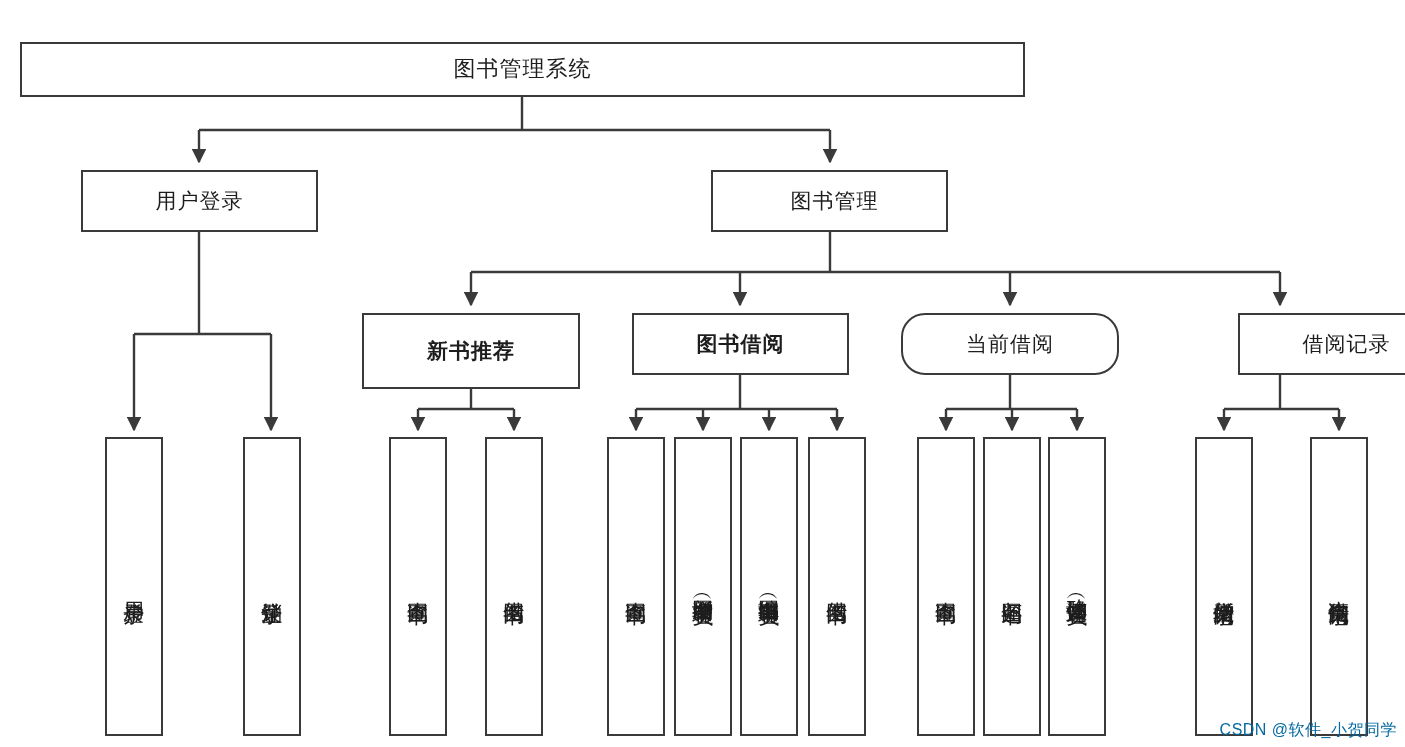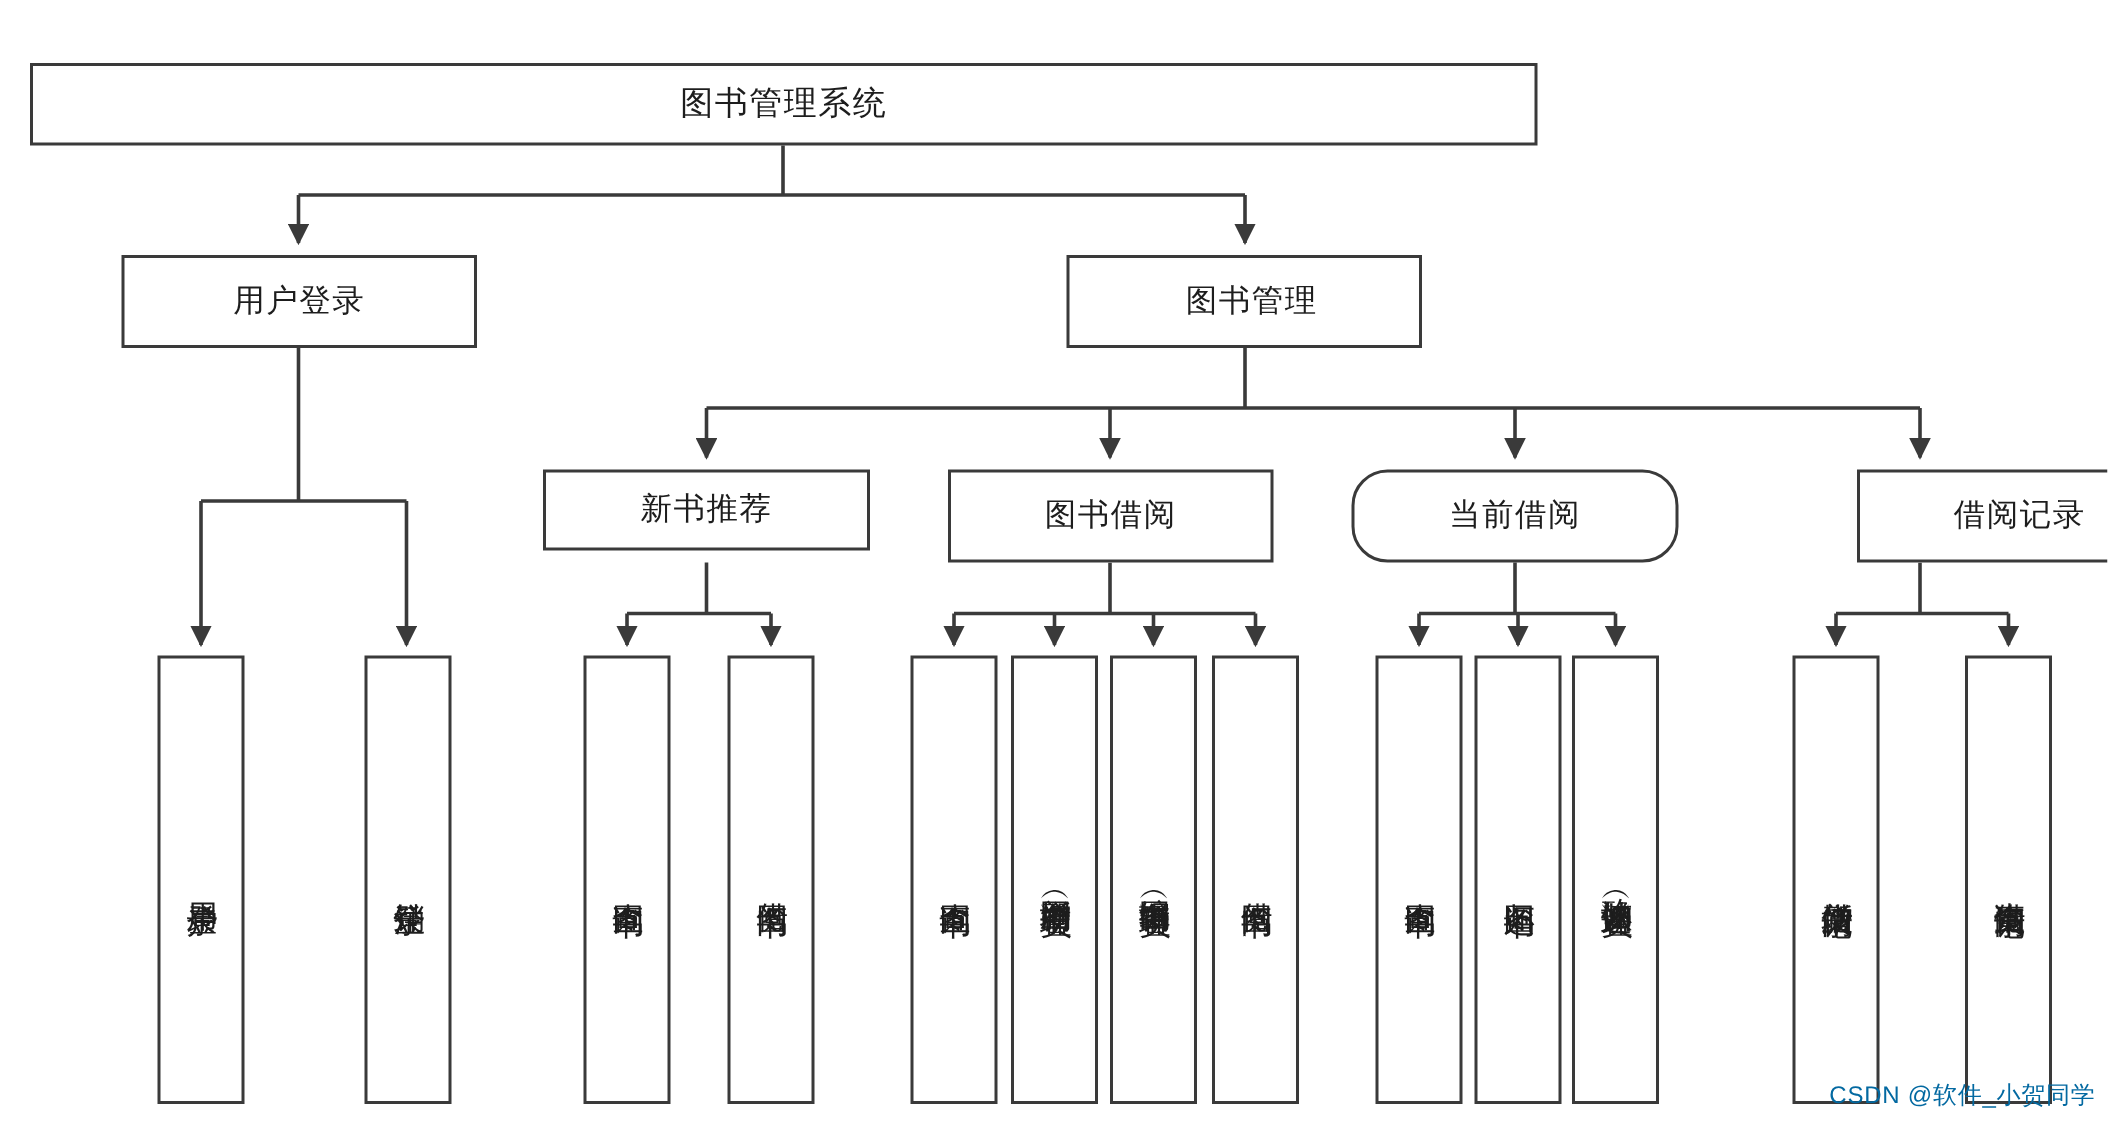--- a/index.html
+++ b/index.html
@@ -124,23 +124,23 @@
       <path d="M 1339 409 L 1339 430" marker-end="url(#arrow)"></path>
     </g>
   </svg>
 
   <div class="node horiz" id="root-node" style="left:20px; top:14px; width:1005px; height:55px;margin-top:28px;">图书管理系统</div>
 
   <div class="node horiz" style="left:81px; top:170px; width:237px; height:62px;">用户登录</div>
 
   <div class="node horiz" style="left:711px; top:170px; width:237px; height:62px;padding-left:10px;">图书管理</div>
 
-  <div class="node horiz" style="left:362px; top:313px; width:218px; height:54px;">新书推荐</div>
+  <div class="node horiz" style="left:362px; top:313px; width:218px; height:76px;font-weight:bold;">新书推荐</div>
 
-  <div class="node horiz" style="left:632px; top:313px; width:217px; height:62px;">图书借阅</div>
+  <div class="node horiz" style="left:632px; top:313px; width:217px; height:62px;font-weight:bold;">图书借阅</div>
 
   <div class="node horiz" style="left:901px; top:313px; width:218px; height:62px;border-radius:24px;">当前借阅</div>
 
   <div class="node horiz" style="left:1238px; top:313px; width:217px; height:62px;">借阅记录</div>
 
   <div class="node vert" style="left:105px; top:437px; width:58px; height:299px;">
     <span class="vtext">用户登录</span>
   </div>
 
   <div class="node vert" style="left:243px; top:437px; width:58px; height:299px;">

